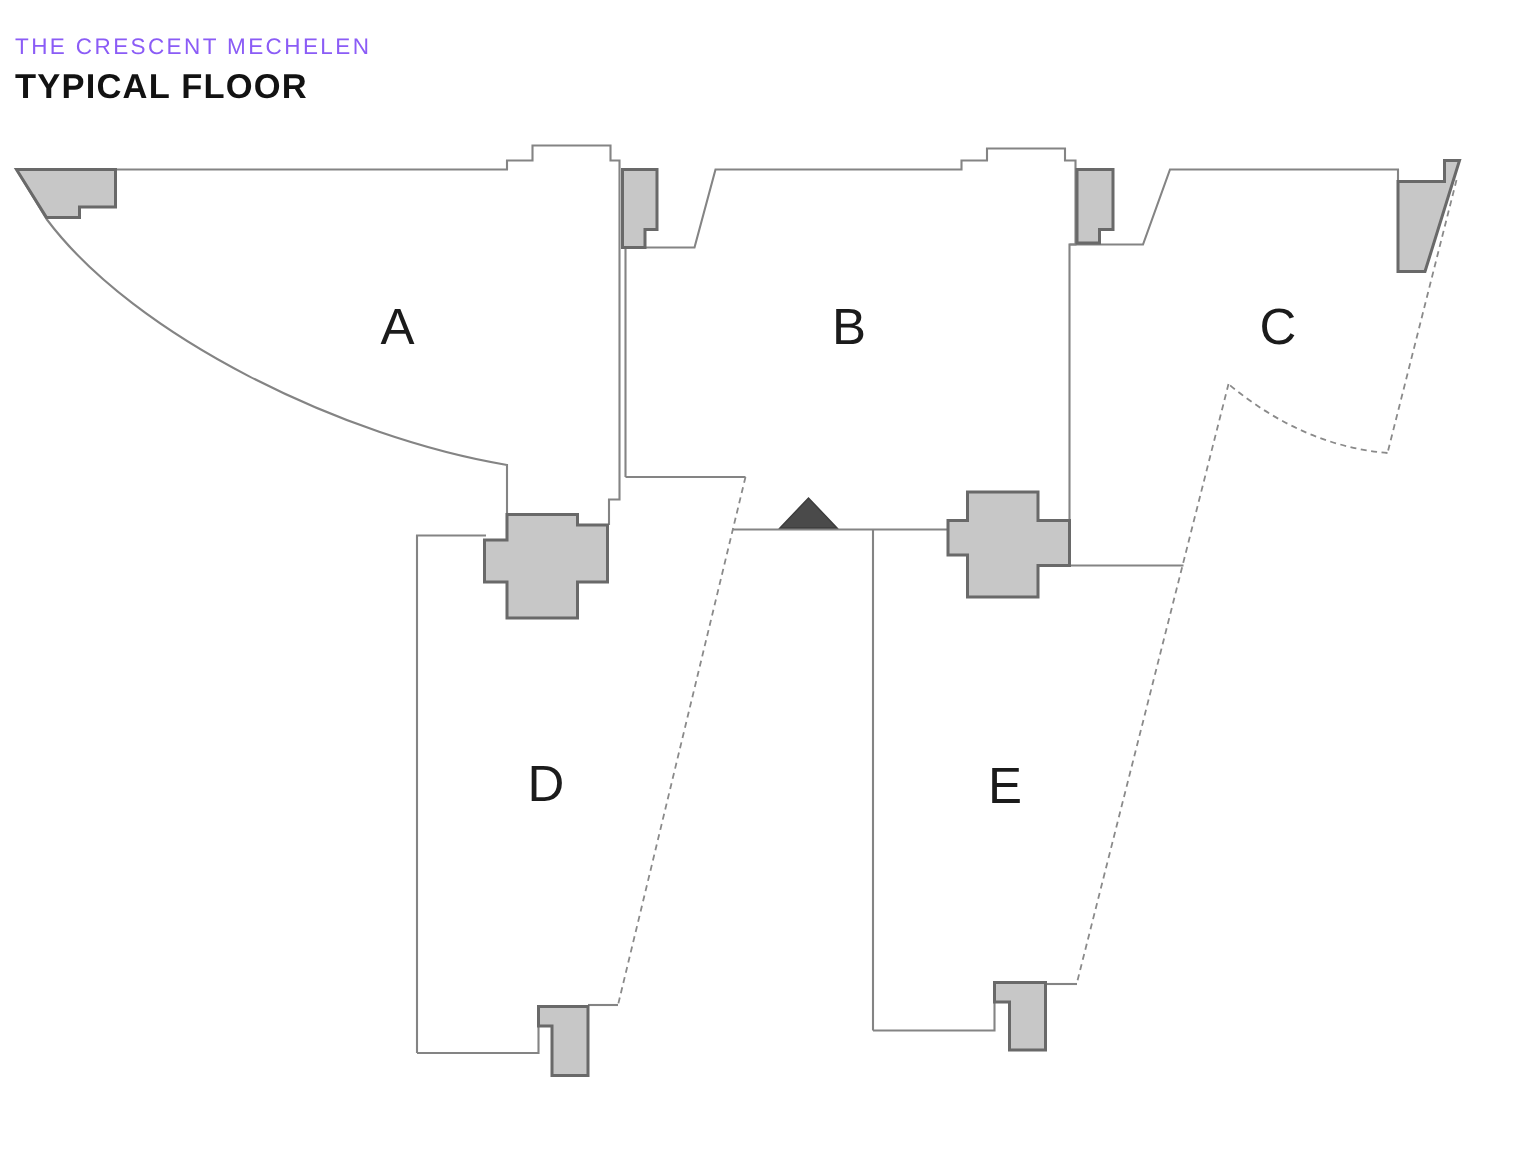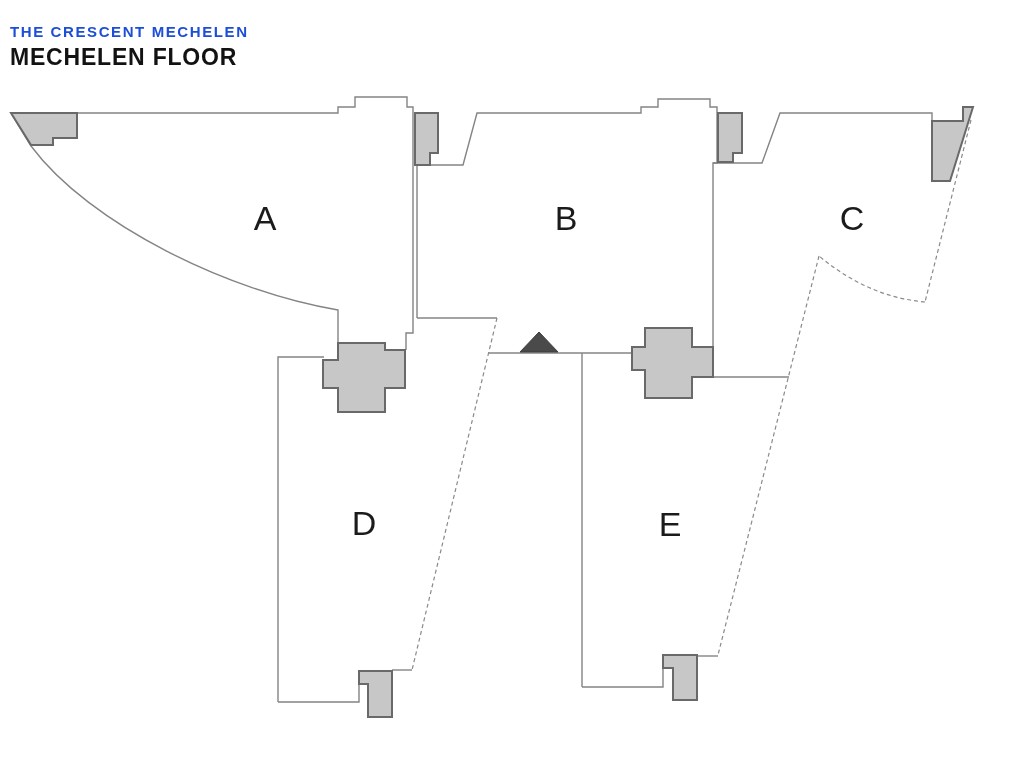--- a/index.html
+++ b/index.html
@@ -26,22 +26,22 @@
   }
   .titles {
     position: absolute;
     left: 10px;
     top: 24px;
     user-select: none;
   }
   .t1 {
     font-size: 15px;
     letter-spacing: 1.6px;
-    color: #1d4ed8;
-    font-weight: 700;
+    color: #8b5cf6;
+    font-weight: 400;
     line-height: 1.1;
   }
   .t2 {
     font-size: 23px;
     letter-spacing: 0.8px;
     color: #121212;
     font-weight: 700;
     line-height: 1.15;
     margin-top: 3px;
   }
@@ -92,16 +92,16 @@
         <text x="265" y="218" fill="#1b1b1b" font-size="34" text-anchor="middle" dominant-baseline="central" class="unit-label">A</text>
         <text x="566" y="218" fill="#1b1b1b" font-size="34" text-anchor="middle" dominant-baseline="central" class="unit-label">B</text>
         <text x="852" y="218" fill="#1b1b1b" font-size="34" text-anchor="middle" dominant-baseline="central" class="unit-label">C</text>
         <text x="364" y="523" fill="#1b1b1b" font-size="34" text-anchor="middle" dominant-baseline="central" class="unit-label">D</text>
         <text x="670" y="524" fill="#1b1b1b" font-size="34" text-anchor="middle" dominant-baseline="central" class="unit-label">E</text>
       </g>
     </svg>
 
   <header class="titles">
     <div class="t1">THE CRESCENT MECHELEN</div>
-    <div class="t2">MECHELEN FLOOR</div>
+    <div class="t2">TYPICAL FLOOR</div>
   </header>
 
 </div>
 
 </body></html>

